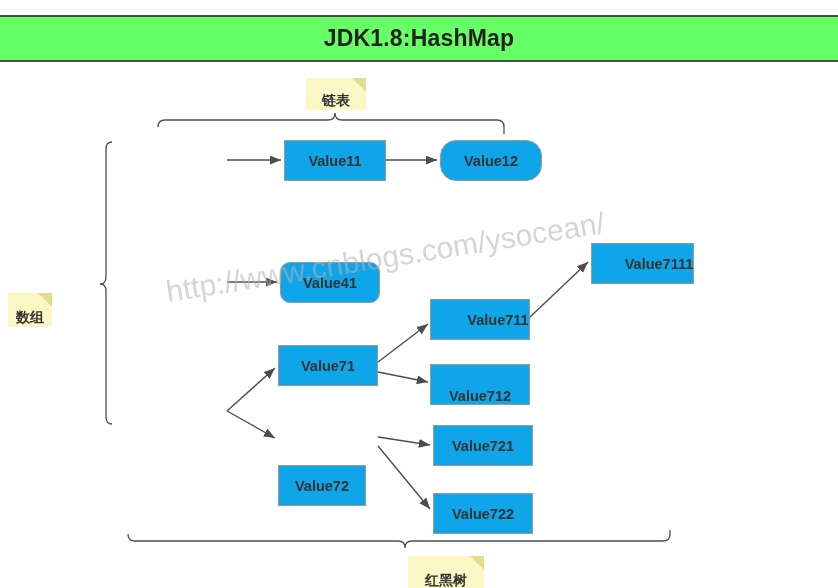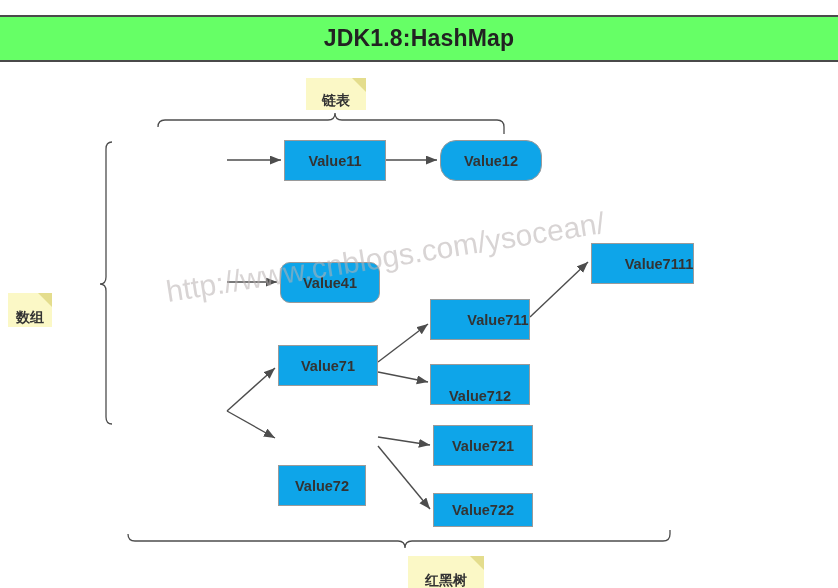--- a/index.html
+++ b/index.html
@@ -152,21 +152,21 @@
 
   <div class="vbox" style="left:430px;top:287px;width:100px;height:41px;padding-left:36px;">
     <span>Value711</span>
   </div>
   <div class="vbox" style="left:430px;top:352px;width:100px;height:41px;align-items:flex-end;">
     <span>Value712</span>
   </div>
   <div class="vbox" style="left:433px;top:413px;width:100px;height:41px;">
     <span>Value721</span>
   </div>
-  <div class="vbox" style="left:433px;top:481px;width:100px;height:34px;">
+  <div class="vbox" style="left:433px;top:481px;width:100px;height:41px;">
     <span>Value722</span>
   </div>
   <div class="vbox" style="left:591px;top:231px;width:103px;height:41px;padding-left:33px;">
     <span>Value7111</span>
   </div>
 
   <div class="note note-array">
     <span>数组</span>
     <span class="fold"></span>
   </div>

